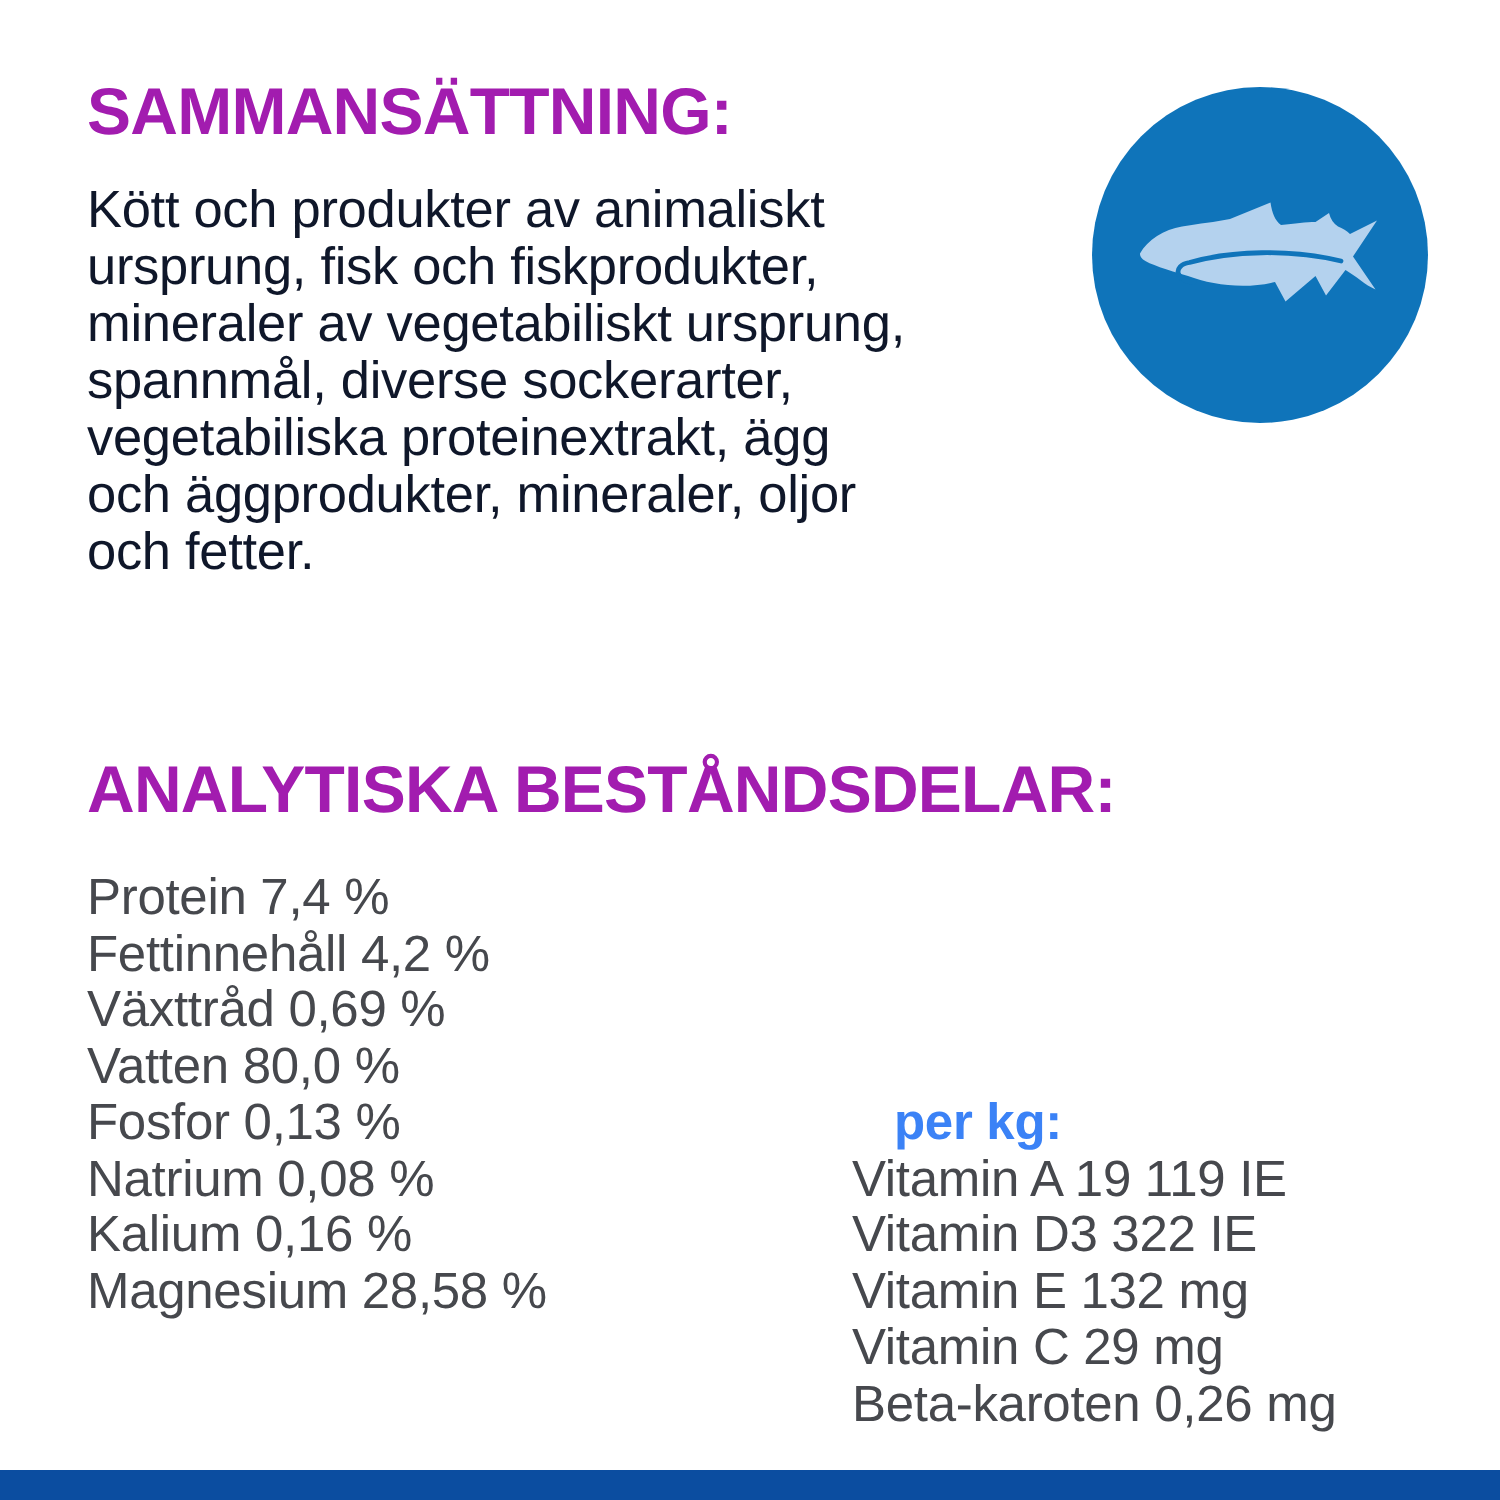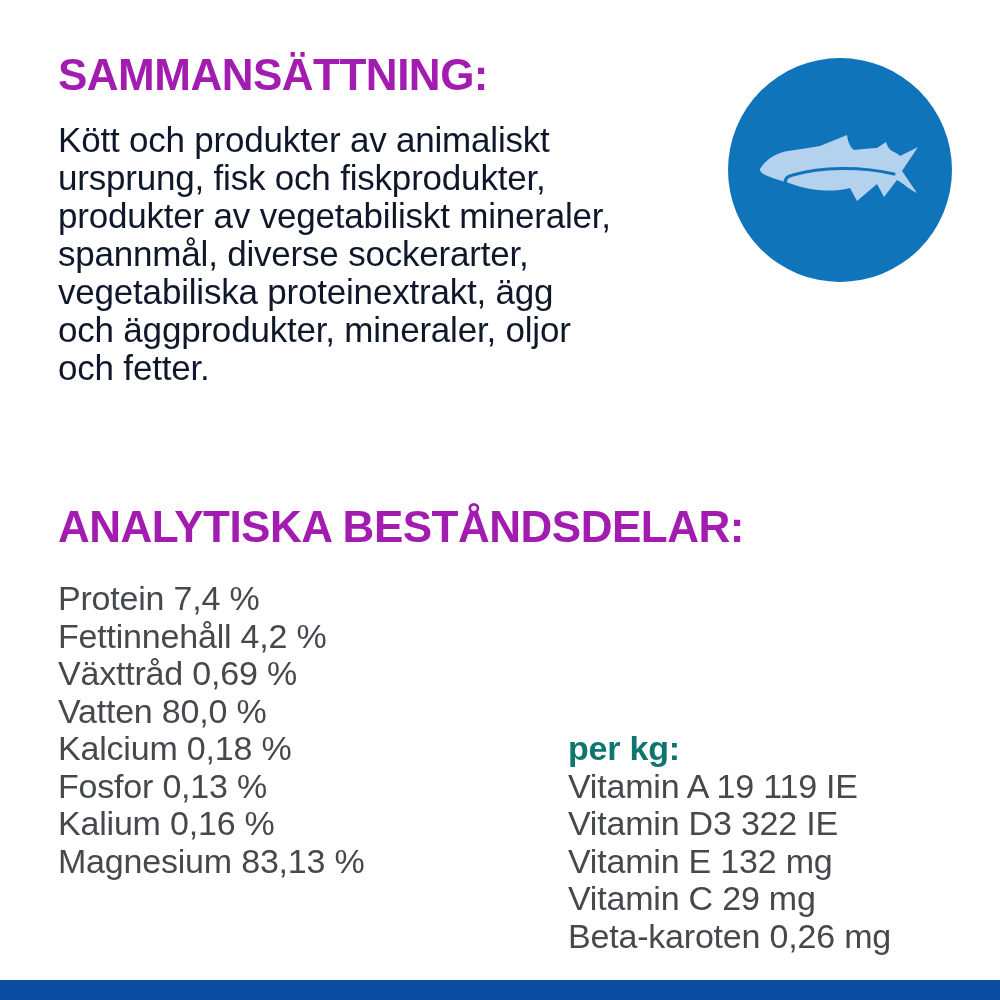--- a/index.html
+++ b/index.html
@@ -64,43 +64,44 @@
     position: absolute;
     left: 568px;
     top: 730px;
     font-size: 34px;
     line-height: 37.5px;
     letter-spacing: -0.2px;
     color: #46484d;
   }
   .perkg-label {
     font-weight: 700;
-    color: #0f766e;
+    color: #3b82f6;
     white-space: nowrap;
+    margin-left: 28px;
   }
   .perkg-block .row { white-space: nowrap; }
 
   .bottom-bar {
     position: absolute;
     left: 0;
     bottom: 0;
     width: 1000px;
     height: 20px;
     background: #0b4da0;
   }
 </style>
 </head>
 <body>
 
 <h1 class="h-blue" id="composition-title">SAMMANSÄTTNING:</h1>
 
 <div class="paragraph">
   <div class="line">Kött och produkter av animaliskt</div>
   <div class="line">ursprung, fisk och fiskprodukter,</div>
-  <div class="line">produkter av vegetabiliskt mineraler,</div>
+  <div class="line">mineraler av vegetabiliskt ursprung,</div>
   <div class="line">spannmål, diverse sockerarter,</div>
   <div class="line">vegetabiliska proteinextrakt, ägg</div>
   <div class="line">och äggprodukter, mineraler, oljor</div>
   <div class="line">och fetter.</div>
 </div>
 
 <div class="badge">
   <span>
     <svg width="164" height="72" viewBox="0 0 164 72" xmlns="http://www.w3.org/2000/svg">
       <path fill="#b4d2ee" d="
@@ -133,24 +134,24 @@
   </span>
 </div>
 
 <h2 class="h-blue" id="analysis-title">ANALYTISKA BESTÅNDSDELAR:</h2>
 
 <div class="nutrient-list">
   <div class="row">Protein 7,4 %</div>
   <div class="row">Fettinnehåll 4,2 %</div>
   <div class="row">Växttråd 0,69 %</div>
   <div class="row">Vatten 80,0 %</div>
-  <div class="row">Kalcium 0,18 %</div>
   <div class="row">Fosfor 0,13 %</div>
+  <div class="row">Natrium 0,08 %</div>
   <div class="row">Kalium 0,16 %</div>
-  <div class="row">Magnesium 83,13 %</div>
+  <div class="row">Magnesium 28,58 %</div>
 </div>
 
 <div class="perkg-block">
   <div class="perkg-label">per kg:</div>
   <div class="row">Vitamin A 19 119 IE</div>
   <div class="row">Vitamin D3 322 IE</div>
   <div class="row">Vitamin E 132 mg</div>
   <div class="row">Vitamin C 29 mg</div>
   <div class="row">Beta-karoten 0,26 mg</div>
 </div>

